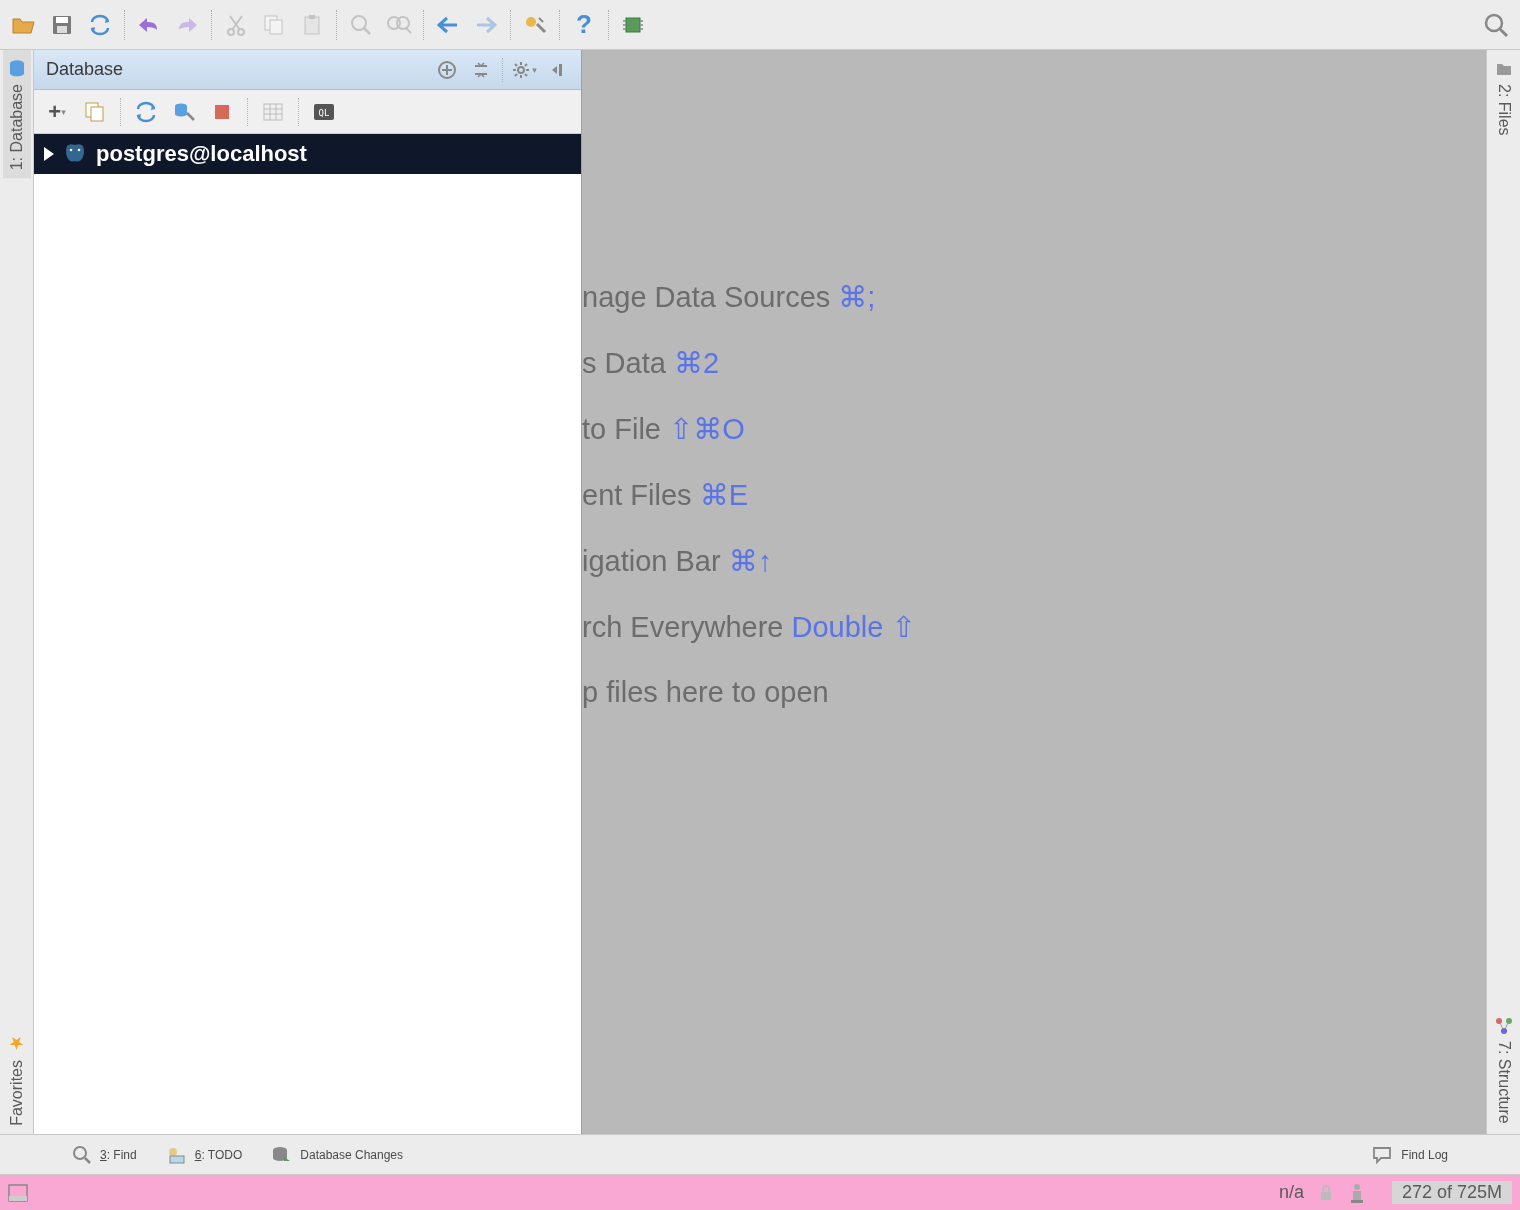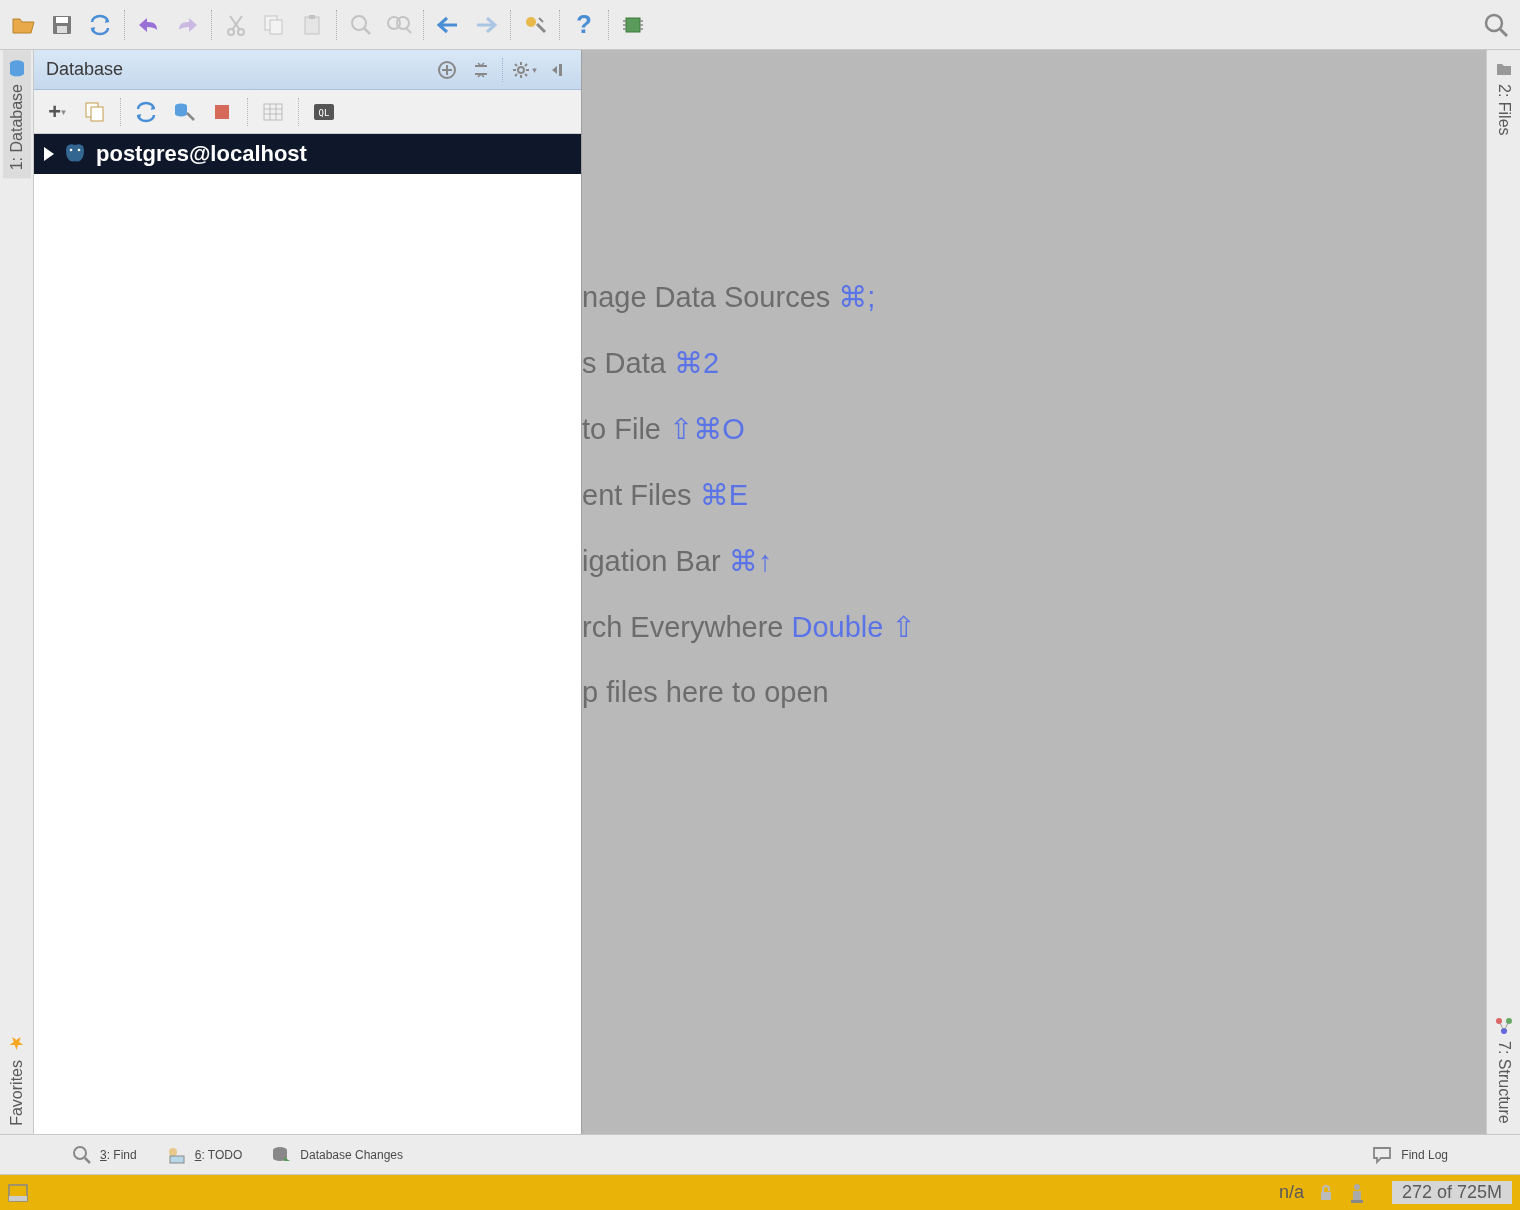--- a/index.html
+++ b/index.html
@@ -165,21 +165,21 @@
   gap: 28px;
   font-size: 12px;
   color: #4a4a4a;
 }
 .bb-item { display:flex; align-items:center; gap:8px; cursor:pointer;}
 .bb-spacer { flex:1; }
 
 
 .status-bar {
   height: 36px;
-  background: #eab308;
+  background: #f9a8d4;
   border-top: 1px solid #c8c8c8;
   display:flex;
   align-items:center;
   padding: 0 8px;
   gap: 14px;
   font-size: 18px;
   color: #5a5a5a;
 }
 .sb-spacer { flex:1; }
 .mem-usage { background:#d6d6d6; padding:1px 10px;margin-left:12px; }

